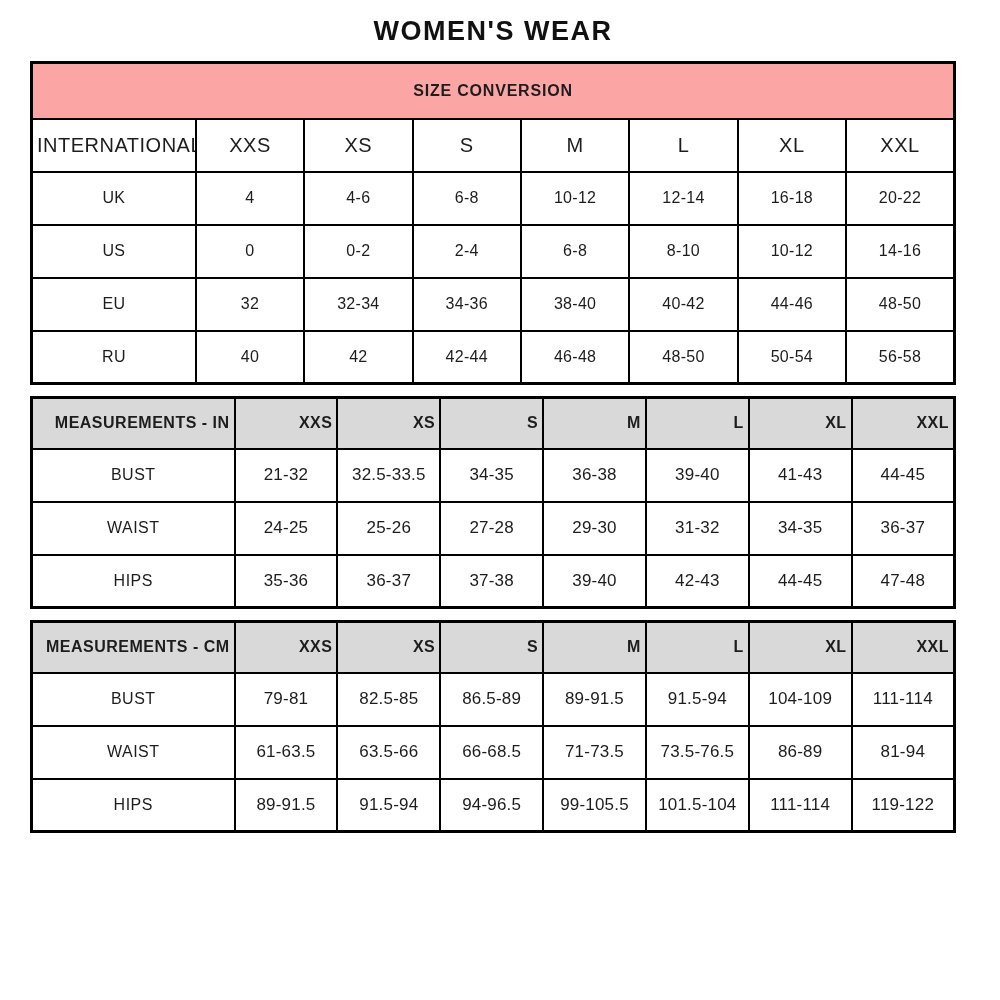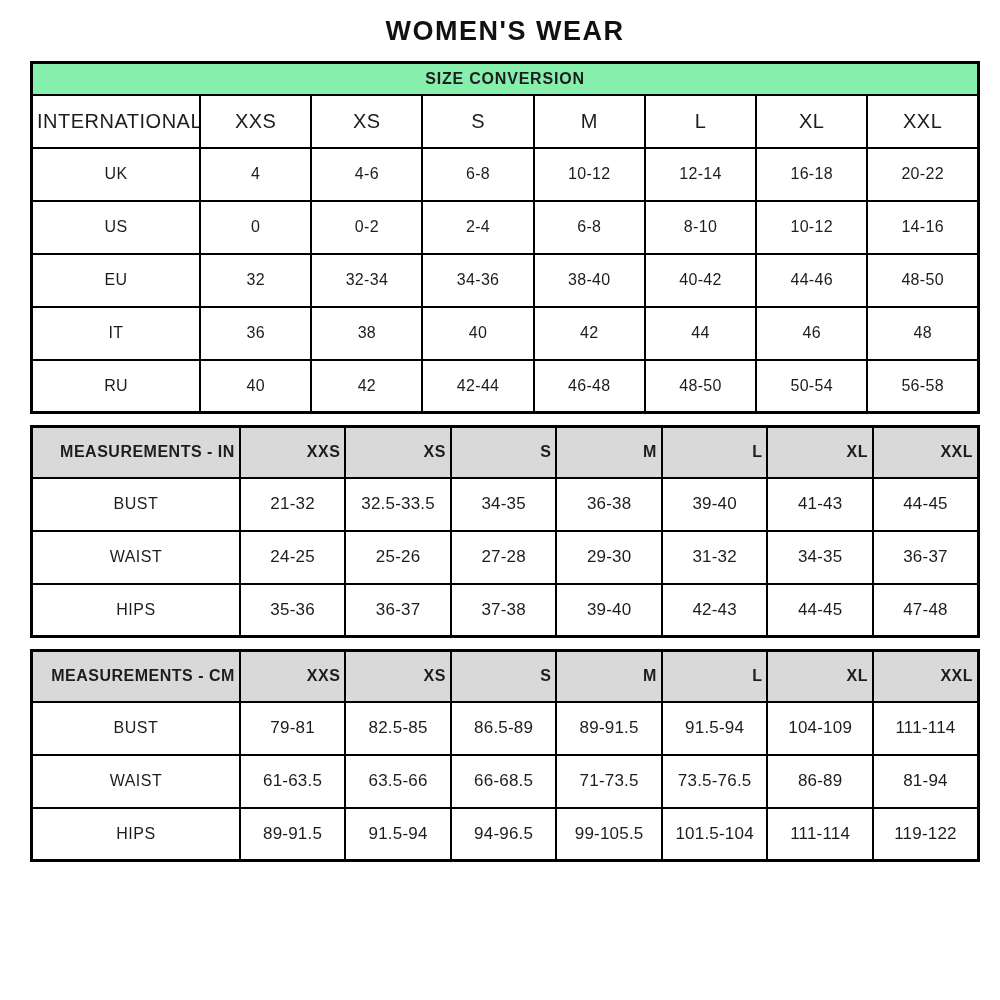--- a/index.html
+++ b/index.html
@@ -4,21 +4,21 @@
 <style>
   * { box-sizing: border-box; }
   html, body { margin: 0; padding: 0; }
   body {
     width: 1000px;
     height: 1000px;
     background: #ffffff;
     font-family: "Liberation Sans", sans-serif;
     color: #1d1d1d;
   }
-  .page { padding: 12px 20px 0 30px; }
+  .page { padding: 12px 44px 0 30px; }
   .page-title {
     text-align: center;
     font-size: 27px;
     font-weight: bold;
     letter-spacing: 1.5px;
     margin: 4px 0 14px 0;
     color: #111111;
   }
   table.tbl {
     width: 100%;
@@ -30,22 +30,22 @@
   table.tbl th, table.tbl td {
     border: 2px solid #000000;
     text-align: center;
     vertical-align: middle;
     padding: 0 4px;
     overflow: hidden;
   }
   
   .tbl-conv col.c0 { width: 17.8%; }
   .tbl-conv .banner {
-    background: #86efac;
-    height: 32px;
+    background: #fca5a5;
+    height: 56px;
     font-size: 16px;
     font-weight: bold;
     letter-spacing: 0.8px;
   }
   .tbl-conv .cols th {
     height: 53px;
     font-weight: normal;
     font-size: 20px;
     letter-spacing: 0.5px;
     background: #ffffff;
@@ -129,30 +129,20 @@
           <td class="rlabel">EU</td>
           <td class="val">32</td>
           <td class="val">32-34</td>
           <td class="val">34-36</td>
           <td class="val">38-40</td>
           <td class="val">40-42</td>
           <td class="val">44-46</td>
           <td class="val">48-50</td>
         </tr>
         <tr>
-          <td class="rlabel">IT</td>
-          <td class="val">36</td>
-          <td class="val">38</td>
-          <td class="val">40</td>
-          <td class="val">42</td>
-          <td class="val">44</td>
-          <td class="val">46</td>
-          <td class="val">48</td>
-        </tr>
-        <tr>
           <td class="rlabel">RU</td>
           <td class="val">40</td>
           <td class="val">42</td>
           <td class="val">42-44</td>
           <td class="val">46-48</td>
           <td class="val">48-50</td>
           <td class="val">50-54</td>
           <td class="val">56-58</td>
         </tr>
       </tbody>

